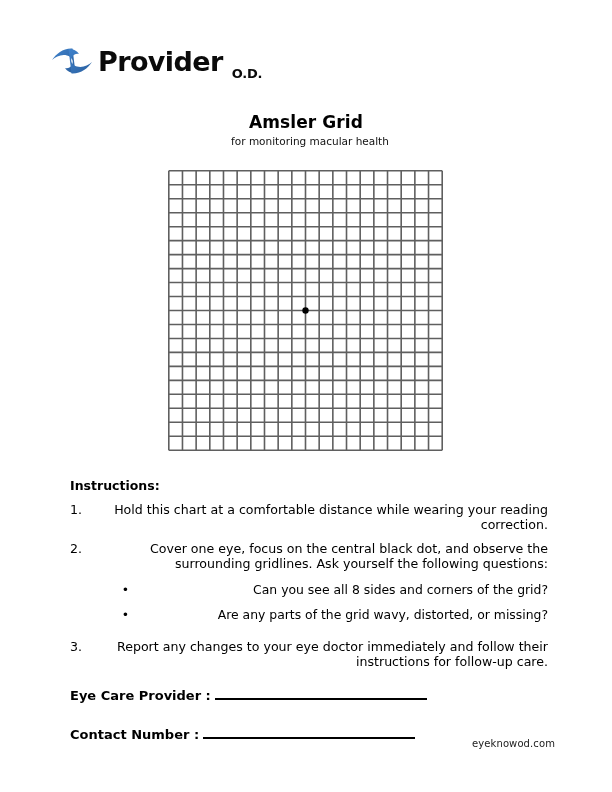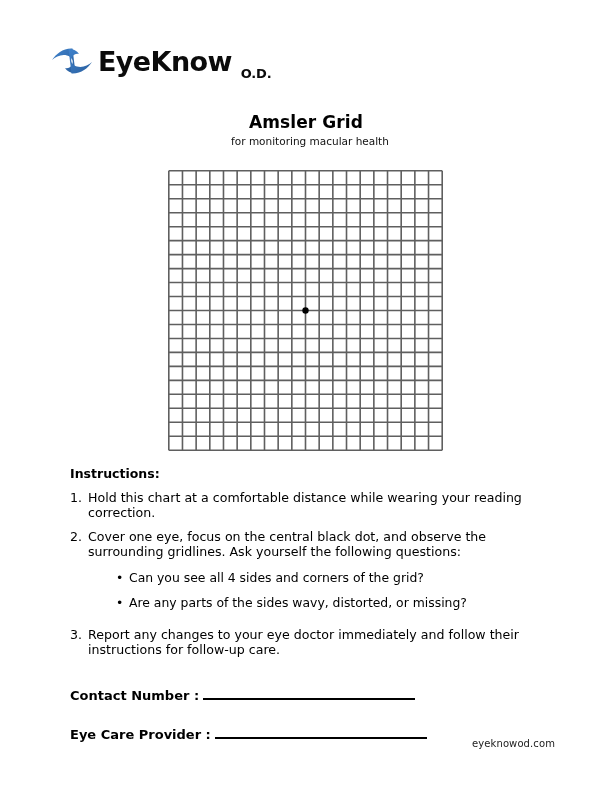--- a/index.html
+++ b/index.html
@@ -90,21 +90,21 @@
   
   #instructions-block {
     position: absolute;
     left: 70px;
     top: 466px;
     width: 478px;
   }
   #instructions-heading {
     font-size: 12.5px;
     font-weight: 700;
-    margin: 0 0 9px 0;
+    margin: 12px 0 9px 0;
     line-height: 1.2;
   }
   ol.steps {
     list-style: none;
     margin: 0;
     padding: 0;
   }
   ol.steps > li {
     display: flex;
     align-items: flex-start;
@@ -113,20 +113,21 @@
     margin-bottom: 8px;
   }
   .step-num {
     flex: 0 0 auto;
     width: 18px;
     font-size: 12.6px;
     line-height: 1.22;
   }
   .step-body {
     flex: 1 1 auto;
+    text-align: right;
   }
   .step-text {
     font-size: 12.6px;
     line-height: 1.22;
   }
   ul.sub-questions {
     list-style: none;
     margin: 11px 0 3px 0;
     padding: 0 0 0 28px;
   }
@@ -190,21 +191,21 @@
   <svg id="logo-mark" viewBox="0 0 44 34" aria-hidden="true">
     <defs>
       <linearGradient id="lg1" x1="0" y1="0" x2="1" y2="1">
         <stop offset="0%" stop-color="#3f82cc"></stop>
         <stop offset="100%" stop-color="#2a5f9e"></stop>
       </linearGradient>
     </defs>
     <path d="M22.5 4.5 C13 4.0 6.5 9.5 2.0 16.0 C6.0 12.5 11.5 10.0 17.0 11.5 C21.5 12.7 24.0 16.5 22.2 20.6 C21.0 23.4 18.0 24.8 15.0 24.2 C17.5 27.6 21.5 29.5 25.5 29.0 L22.5 4.5 Z" fill="url(#lg1)"></path>
     <path d="M21.5 29.5 C31 30.0 37.5 24.5 42.0 18.0 C38.0 21.5 32.5 24.0 27.0 22.5 C22.5 21.3 20.0 17.5 21.8 13.4 C23.0 10.6 26.0 9.2 29.0 9.8 C26.5 6.4 22.5 4.5 18.5 5.0 L21.5 29.5 Z" fill="url(#lg1)"></path>
   </svg>
-  <span id="logo-wordmark">EyeKnow</span>
+  <span id="logo-wordmark">Provider</span>
   <span id="logo-suffix">O.D.</span>
 </div>
 
 <div id="title-block">
   <h1 id="doc-title">Amsler Grid</h1>
   <p id="doc-subtitle">for monitoring macular health</p>
 </div>
 
 <div id="grid-wrap">
   <svg id="amsler-grid" viewBox="0 0 275 281" aria-hidden="true">
@@ -265,44 +266,44 @@
       </span>
     </li>
 
     <li>
       <span class="step-num">2.</span>
       <span class="step-body">
         <span class="step-text">Cover one eye, focus on the central black dot, and observe the surrounding gridlines. Ask yourself the following questions:</span>
         <ul class="sub-questions">
           <li>
             <span class="bullet-dot">•</span>
-            <span class="bullet-text">Can you see all 4 sides and corners of the grid?</span>
+            <span class="bullet-text">Can you see all 8 sides and corners of the grid?</span>
           </li>
           <li>
             <span class="bullet-dot">•</span>
-            <span class="bullet-text">Are any parts of the sides wavy, distorted, or missing?</span>
+            <span class="bullet-text">Are any parts of the grid wavy, distorted, or missing?</span>
           </li>
         </ul>
       </span>
     </li>
 
     <li>
       <span class="step-num">3.</span>
       <span class="step-body">
         <span class="step-text">Report any changes to your eye doctor immediately and follow their instructions for follow-up care.</span>
       </span>
     </li>
 
   </ol>
 </div>
 
 <div id="form-block">
   <div class="form-row">
+    <span class="form-label">Eye Care Provider :</span>
+    <span class="form-line"></span>
+  </div>
+  <div class="form-row">
     <span class="form-label">Contact Number :</span>
     <span class="form-line"></span>
   </div>
-  <div class="form-row">
-    <span class="form-label">Eye Care Provider :</span>
-    <span class="form-line"></span>
-  </div>
 </div>
 
 <div id="footer-url">eyeknowod.com</div>
 
 </body></html>

